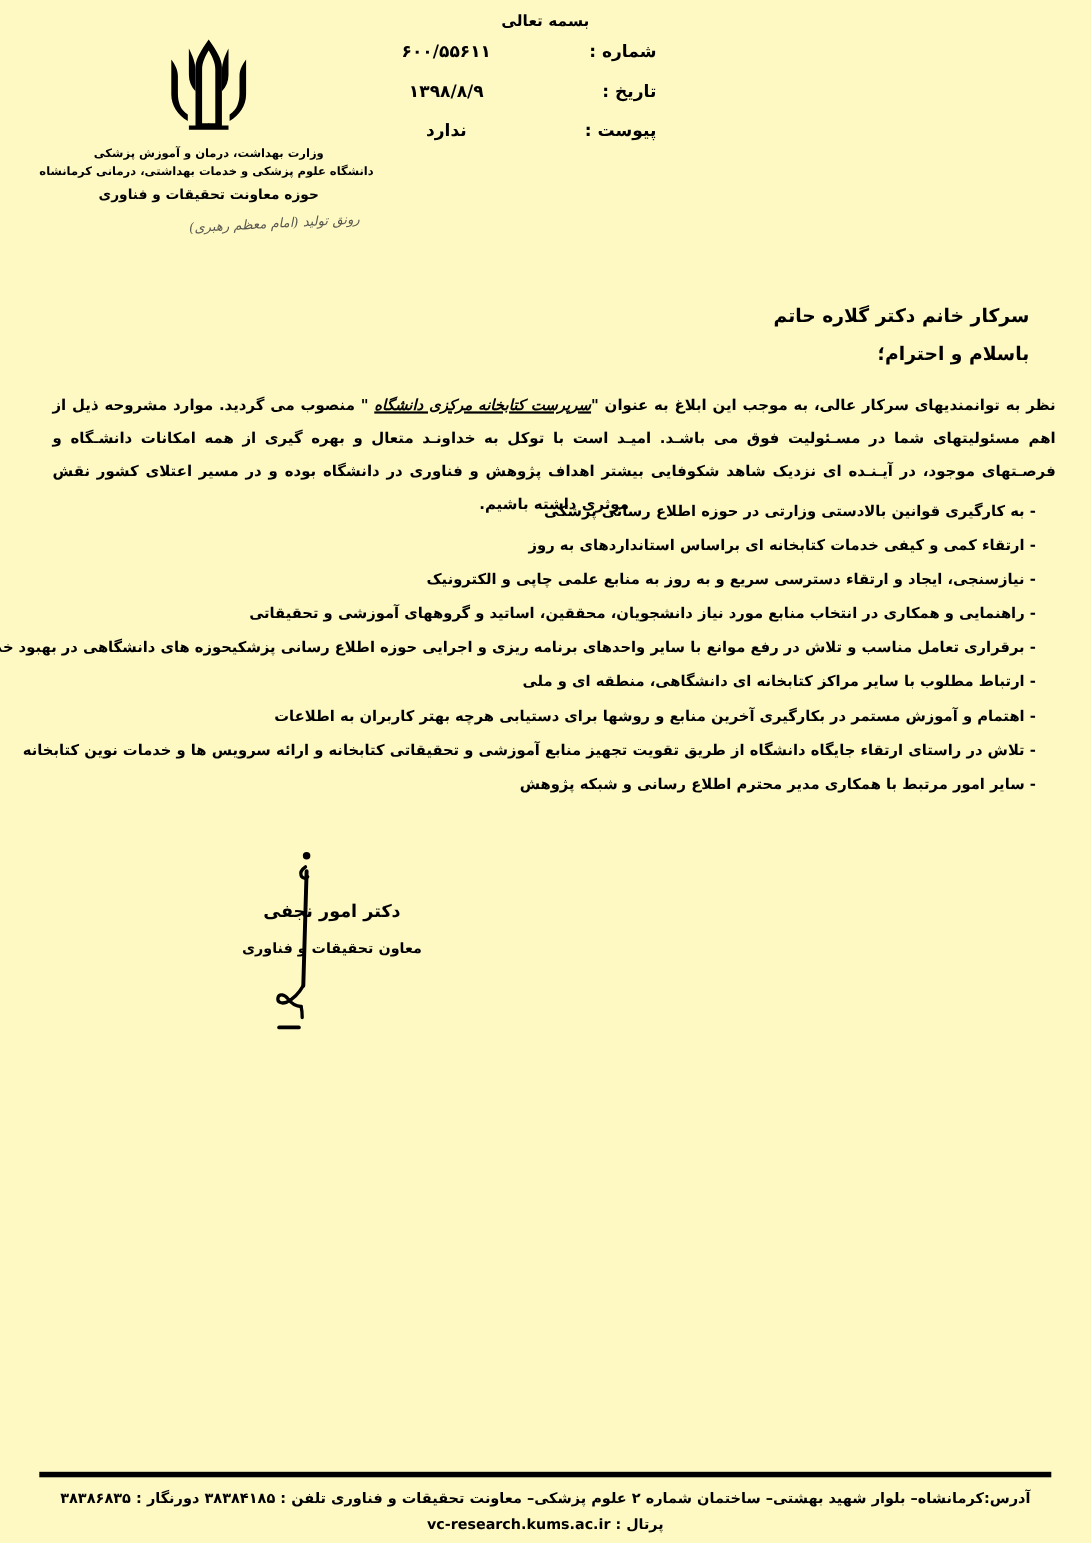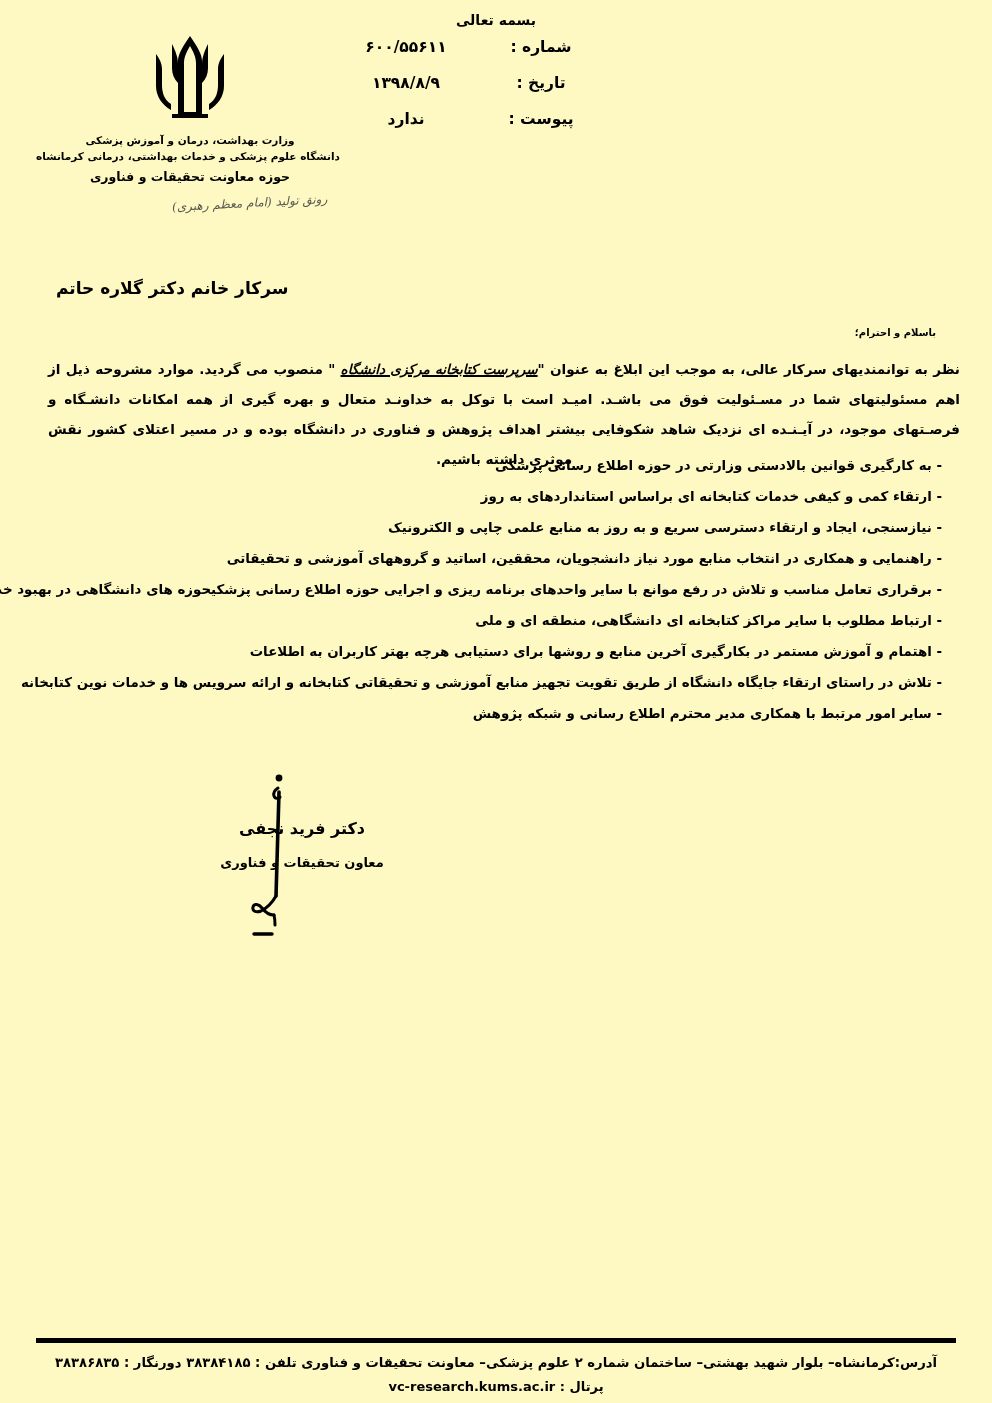--- a/index.html
+++ b/index.html
@@ -42,21 +42,21 @@
     direction: rtl;
   }
   .meta-row {
     display: flex;
     align-items: baseline;
     height: 36px;
     justify-content: flex-start;
   }
   .meta-label {
     width: 112px;
-    text-align: center;
+    text-align: right;
     font-size: 15.5px;
     font-weight: bold;
     white-space: nowrap;
   }
   .meta-value {
     flex: 1;
     text-align: center;
     font-size: 15.5px;
     font-weight: bold;
     white-space: nowrap;
@@ -105,31 +105,31 @@
     white-space: nowrap;
     opacity: 0.85;
   }
 
   
   .recipient {
     position: absolute;
     top: 278px;
     right: 56px;
     left: 56px;
-    text-align: left;
+    text-align: right;
     font-size: 17px;
     font-weight: bold;
   }
   .greeting {
     position: absolute;
-    top: 327px;
+    top: 312px;
     right: 56px;
     left: 56px;
     text-align: right;
-    font-size: 10px;
+    font-size: 17px;
     font-weight: bold;
   }
   .intro {
     position: absolute;
     top: 340px;
     right: 32px;
     left: 48px;
     text-align: justify;
     text-align-last: center;
     font-size: 13.6px;
@@ -284,21 +284,21 @@
     <div class="duty">- نیازسنجی، ایجاد و ارتقاء دسترسی سریع و به روز  به منابع علمی چاپی و الکترونیک</div>
     <div class="duty">- راهنمایی و همکاری در انتخاب منابع مورد نیاز دانشجویان، محققین، اساتید و گروههای آموزشی و تحقیقاتی</div>
     <div class="duty">- برقراری تعامل مناسب و تلاش در رفع موانع با سایر واحدهای برنامه ریزی و اجرایی حوزه اطلاع رسانی پزشکیحوزه های دانشگاهی در بهبود خدمات کتابخانه</div>
     <div class="duty">- ارتباط مطلوب با سایر مراکز کتابخانه ای دانشگاهی، منطقه ای و ملی</div>
     <div class="duty">- اهتمام و آموزش مستمر در بکارگیری آخرین منابع و روشها برای دستیابی هرچه بهتر کاربران به اطلاعات</div>
     <div class="duty">- تلاش در راستای ارتقاء جایگاه دانشگاه از طریق تقویت تجهیز منابع آموزشی و تحقیقاتی کتابخانه و ارائه سرویس ها و خدمات نوین کتابخانه</div>
     <div class="duty">- سایر امور مرتبط با همکاری مدیر محترم اطلاع رسانی و شبکه پژوهش</div>
   </div>
 
   <div class="signature-block">
-    <div class="sig-name">دکتر فرید نجفی</div>
+    <div class="sig-name">دکتر امور نجفی</div>
     <div class="sig-title">معاون تحقیقات و فناوری</div>
   </div>
 
   <span class="sig-mark">
     <svg viewBox="0 0 70 180" width="70" height="180" xmlns="http://www.w3.org/2000/svg" aria-hidden="true">
       <g stroke="#000000" fill="none" stroke-linecap="round" stroke-linejoin="round">
         <circle cx="37" cy="6" r="3.4" fill="#000000" stroke="none"></circle>
         <path d="M36 16 C33 18 31 21 32 24 C33 27 37 27 38 25" stroke-width="3"></path>
         <path d="M37 20 C36 58 35 92 34 124" stroke-width="3.6"></path>
         <path d="M34 124 C30 131 25 136 19 139 C14 141 10 139 11 135 C12 131 17 132 20 136 C23 140 27 143 32 143" stroke-width="3"></path>

